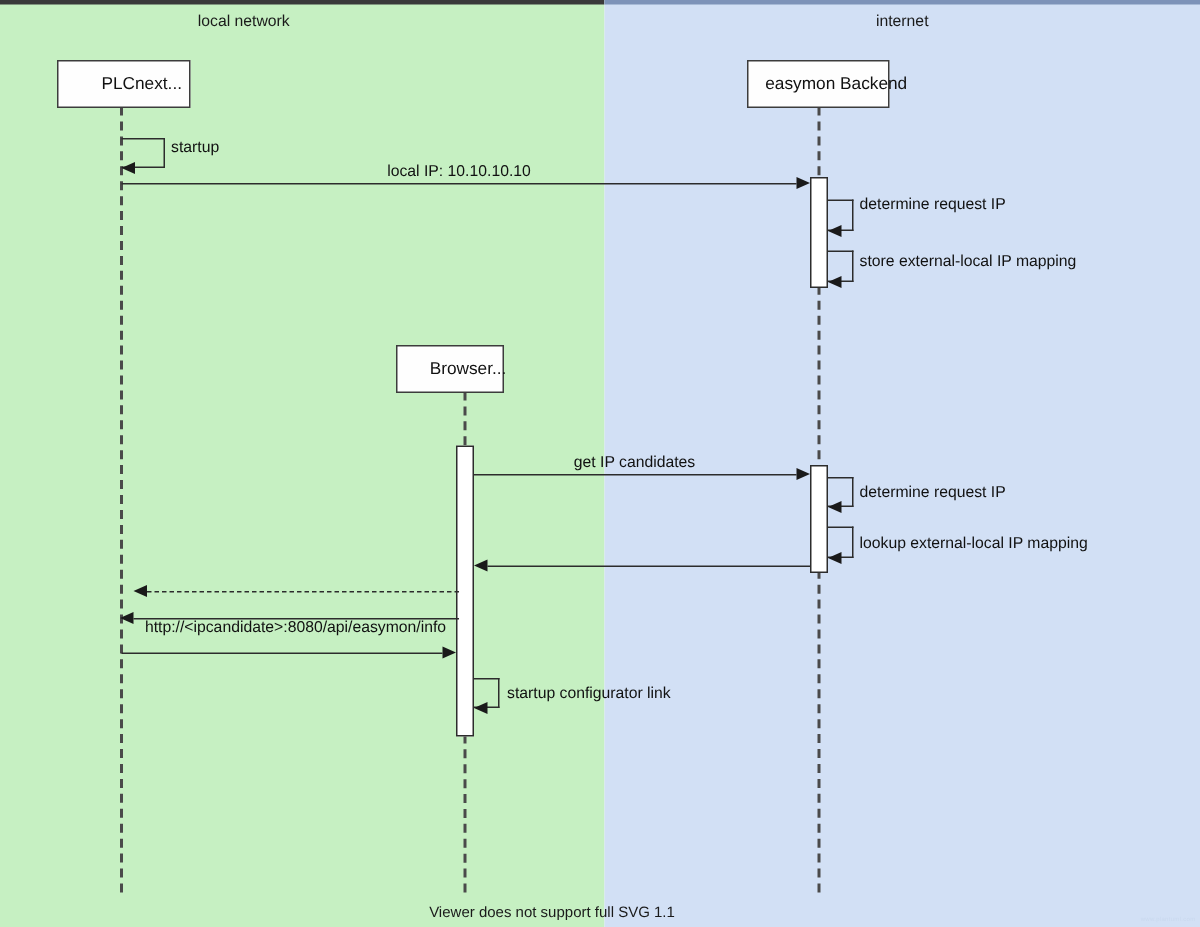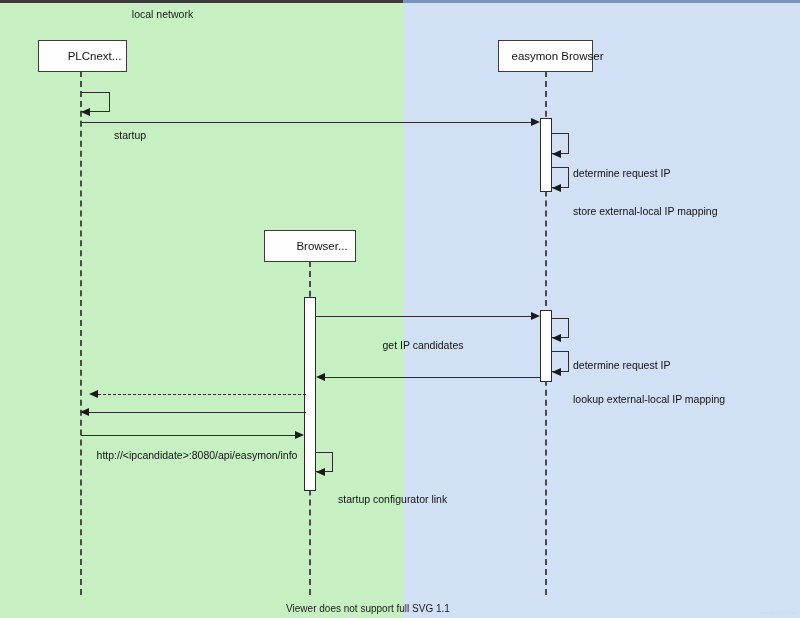--- a/index.html
+++ b/index.html
@@ -93,21 +93,20 @@
   .arrow-left {
     border-top: 4.5px solid transparent;
     border-bottom: 4.5px solid transparent;
     border-right: 9px solid #1a1a1a;
   }
   .msg-label {
     position: absolute;
     font-size: 10.5px;
     color: #111111;
     white-space: nowrap;
-    margin-top: 37px;
   }
   .msg-label.centered { text-align: center; }
 
   
   .selfcall {
     position: absolute;
     box-sizing: border-box;
     border-top: 1.4px solid #2c2c2c;
     border-right: 1.4px solid #2c2c2c;
     border-bottom: 1.4px solid #2c2c2c;
@@ -135,45 +134,47 @@
 </style>
 </head>
 <body>
 
 <div id="canvas">
 
   <div class="region" id="region-local"></div>
   <div class="region" id="region-internet"></div>
 
   <div class="region-label" id="label-local-network">local network</div>
+  <div class="region-label" id="label-internet">internet</div>
 
   <div class="lifeline-dash" style="left:80px; top:71px; height:524px;"></div>
   <div class="actor-box" style="left:38px; top:40px; width:89px; height:32px;">
     <span>PLCnext...</span>
   </div>
 
   <div class="lifeline-dash" style="left:309px; top:261px; height:334px;"></div>
-  <div class="actor-box" style="left:264px; top:230px; width:92px; height:32px;">
+  <div class="actor-box" style="left:264px; top:230px; width:72px; height:32px;">
     <span>Browser...</span>
   </div>
   <div class="activation" style="left:304px; top:297px; height:194px;"></div>
 
   <div class="lifeline-dash" style="left:545px; top:71px; height:524px;"></div>
   <div class="actor-box" style="left:498px; top:40px; width:95px; height:32px;">
-    <span>easymon Browser</span>
+    <span>easymon Backend</span>
   </div>
   <div class="activation" style="left:540px; top:118px; height:74px;"></div>
   <div class="activation" style="left:540px; top:310px; height:72px;"></div>
 
   <div class="selfcall" style="left:81px; top:92px; width:29px; height:20px;"></div>
   <div class="arrowhead arrow-left" style="left:81px; top:107.5px;"></div>
   <div class="msg-label" style="left:114px; top:92px;">startup</div>
 
   <div class="msg-line" style="left:81px; top:122px; width:450px;"></div>
   <div class="arrowhead arrow-right" style="left:531px; top:117.5px;"></div>
+  <div class="msg-label centered" style="left:181px; top:108px; width:250px;">local IP: 10.10.10.10</div>
 
   <div class="selfcall" style="left:552px; top:133px; width:17px; height:21px;"></div>
   <div class="arrowhead arrow-left" style="left:552px; top:149.5px;"></div>
   <div class="msg-label" style="left:573px; top:130px;">determine request IP</div>
 
   <div class="selfcall" style="left:552px; top:167px; width:17px; height:21px;"></div>
   <div class="arrowhead arrow-left" style="left:552px; top:183.5px;"></div>
   <div class="msg-label" style="left:573px; top:168px;">store external-local IP mapping</div>
 
   <div class="msg-line" style="left:316px; top:316px; width:215px;"></div>

